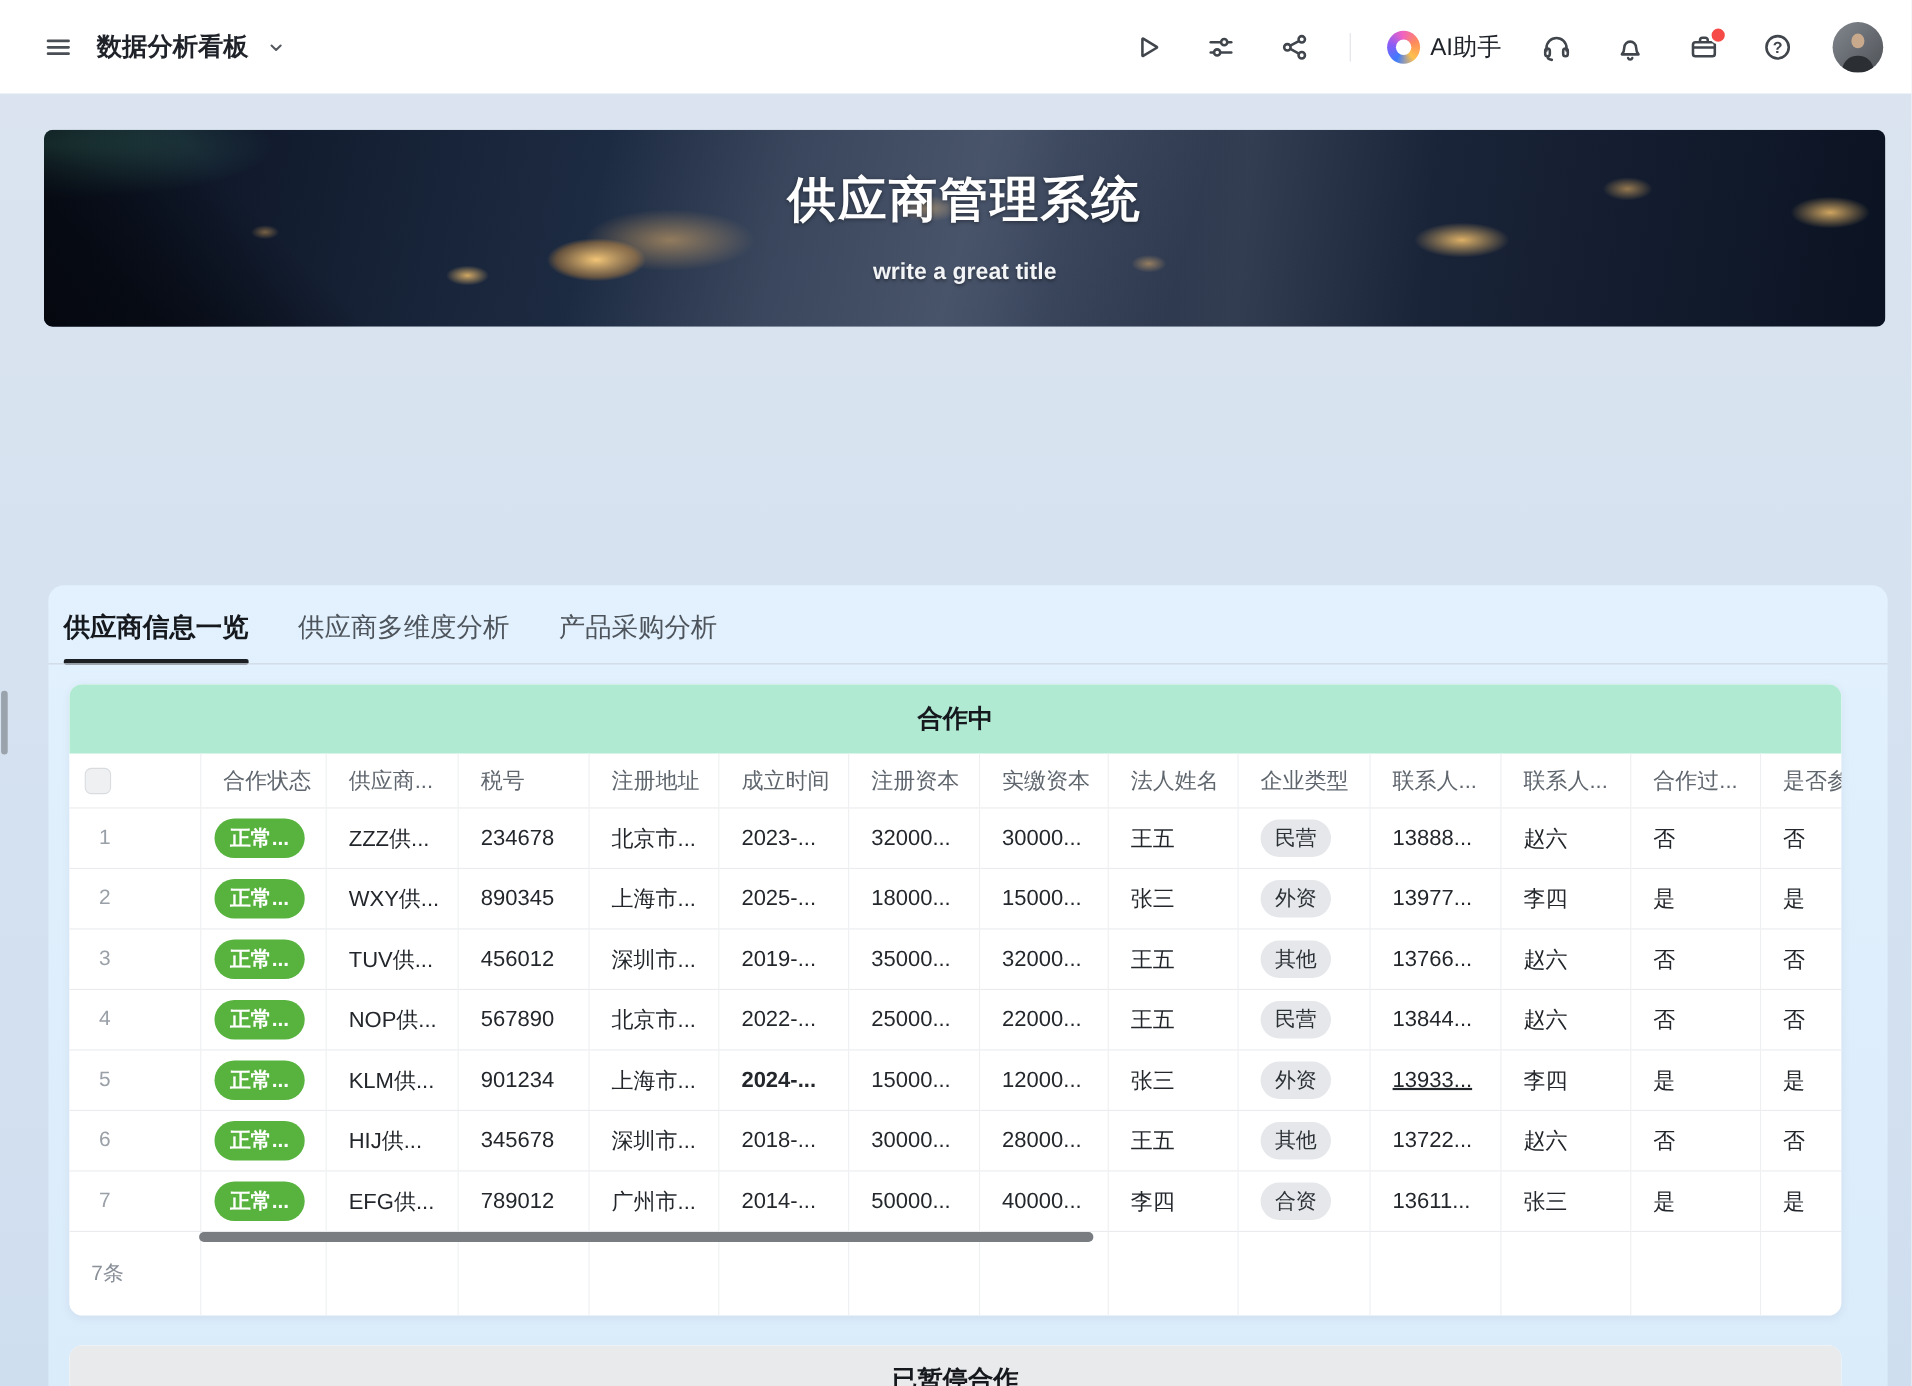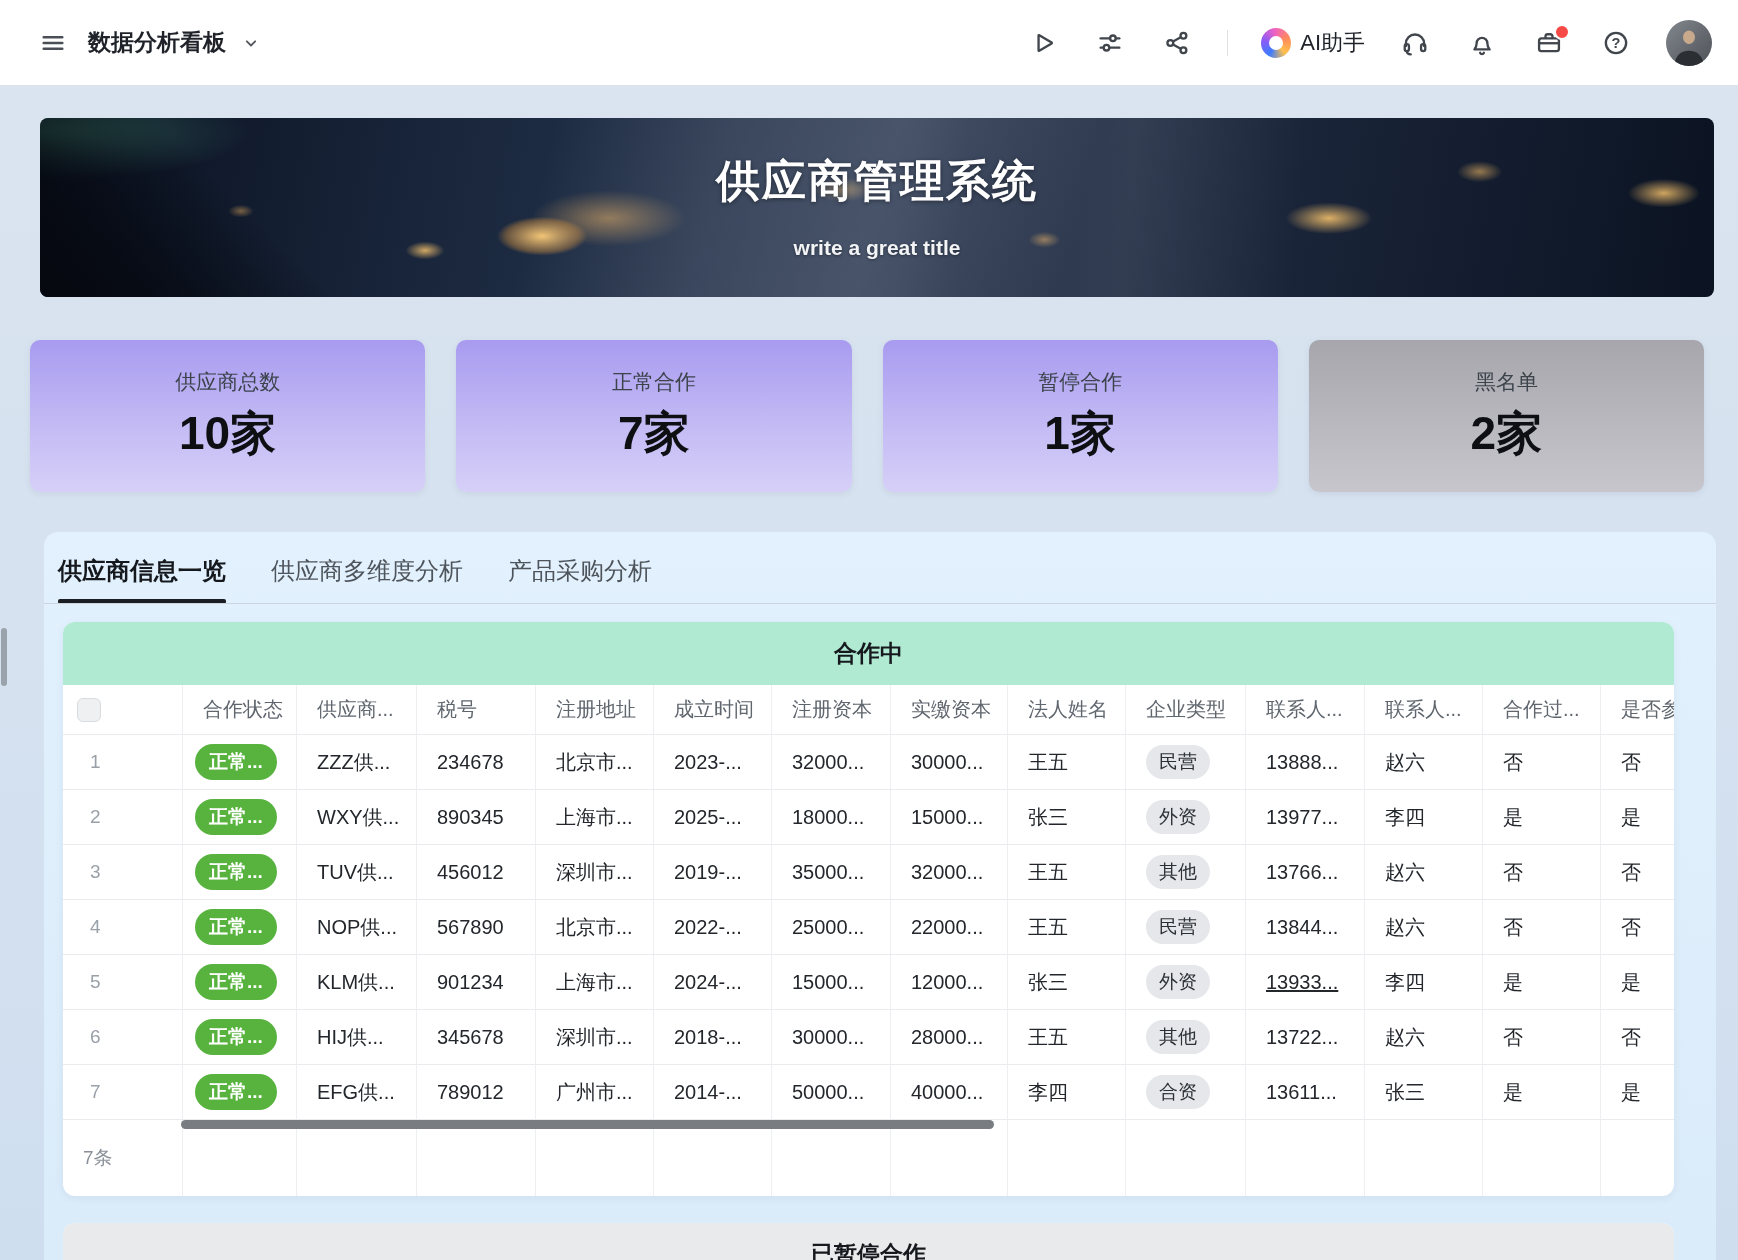--- a/index.html
+++ b/index.html
@@ -177,38 +177,20 @@
           </svg>
       </span>
     </div>
   </header>
 
   <div class="banner">
     <div class="banner-title">供应商管理系统</div>
     <div class="banner-subtitle">write a great title</div>
   </div>
 
-  <div class="stats">
-    <div class="stat-card purple">
-      <div class="stat-label">供应商总数</div>
-      <div class="stat-value">10家</div>
-    </div>
-    <div class="stat-card purple">
-      <div class="stat-label">正常合作</div>
-      <div class="stat-value">7家</div>
-    </div>
-    <div class="stat-card purple">
-      <div class="stat-label">暂停合作</div>
-      <div class="stat-value">1家</div>
-    </div>
-    <div class="stat-card gray">
-      <div class="stat-label">黑名单</div>
-      <div class="stat-value">2家</div>
-    </div>
-  </div>
 
   <div class="panel">
     <div class="tabs">
       <div class="tab active">供应商信息一览</div>
       <div class="tab">供应商多维度分析</div>
       <div class="tab">产品采购分析</div>
     </div>
     <div class="tabs-divider"></div>
 
     <div class="card">
@@ -315,21 +297,21 @@
             <div class="td" style="width: 110px;">否</div>
           </div>
           <div class="tr">
             <div class="td numcell" style="width: 120px;">5</div>
             <div class="td badgecell" style="width: 114px;">
               <span class="badge">正常...</span>
             </div>
             <div class="td" style="width: 120px;">KLM供...</div>
             <div class="td" style="width: 119px;">901234</div>
             <div class="td" style="width: 118px;">上海市...</div>
-            <div class="td" style="width: 118px;">2024-...</div>
+            <div class="td" style="width: 118px; font-weight: bold;">2024-...</div>
             <div class="td" style="width: 119px;">15000...</div>
             <div class="td" style="width: 117px;">12000...</div>
             <div class="td" style="width: 118px;">张三</div>
             <div class="td" style="width: 120px;">
               <span class="pill">外资</span>
             </div>
             <div class="td" style="width: 119px; text-decoration: underline;">13933...</div>
             <div class="td" style="width: 118px;">李四</div>
             <div class="td" style="width: 118px;">是</div>
             <div class="td" style="width: 110px;">是</div>

